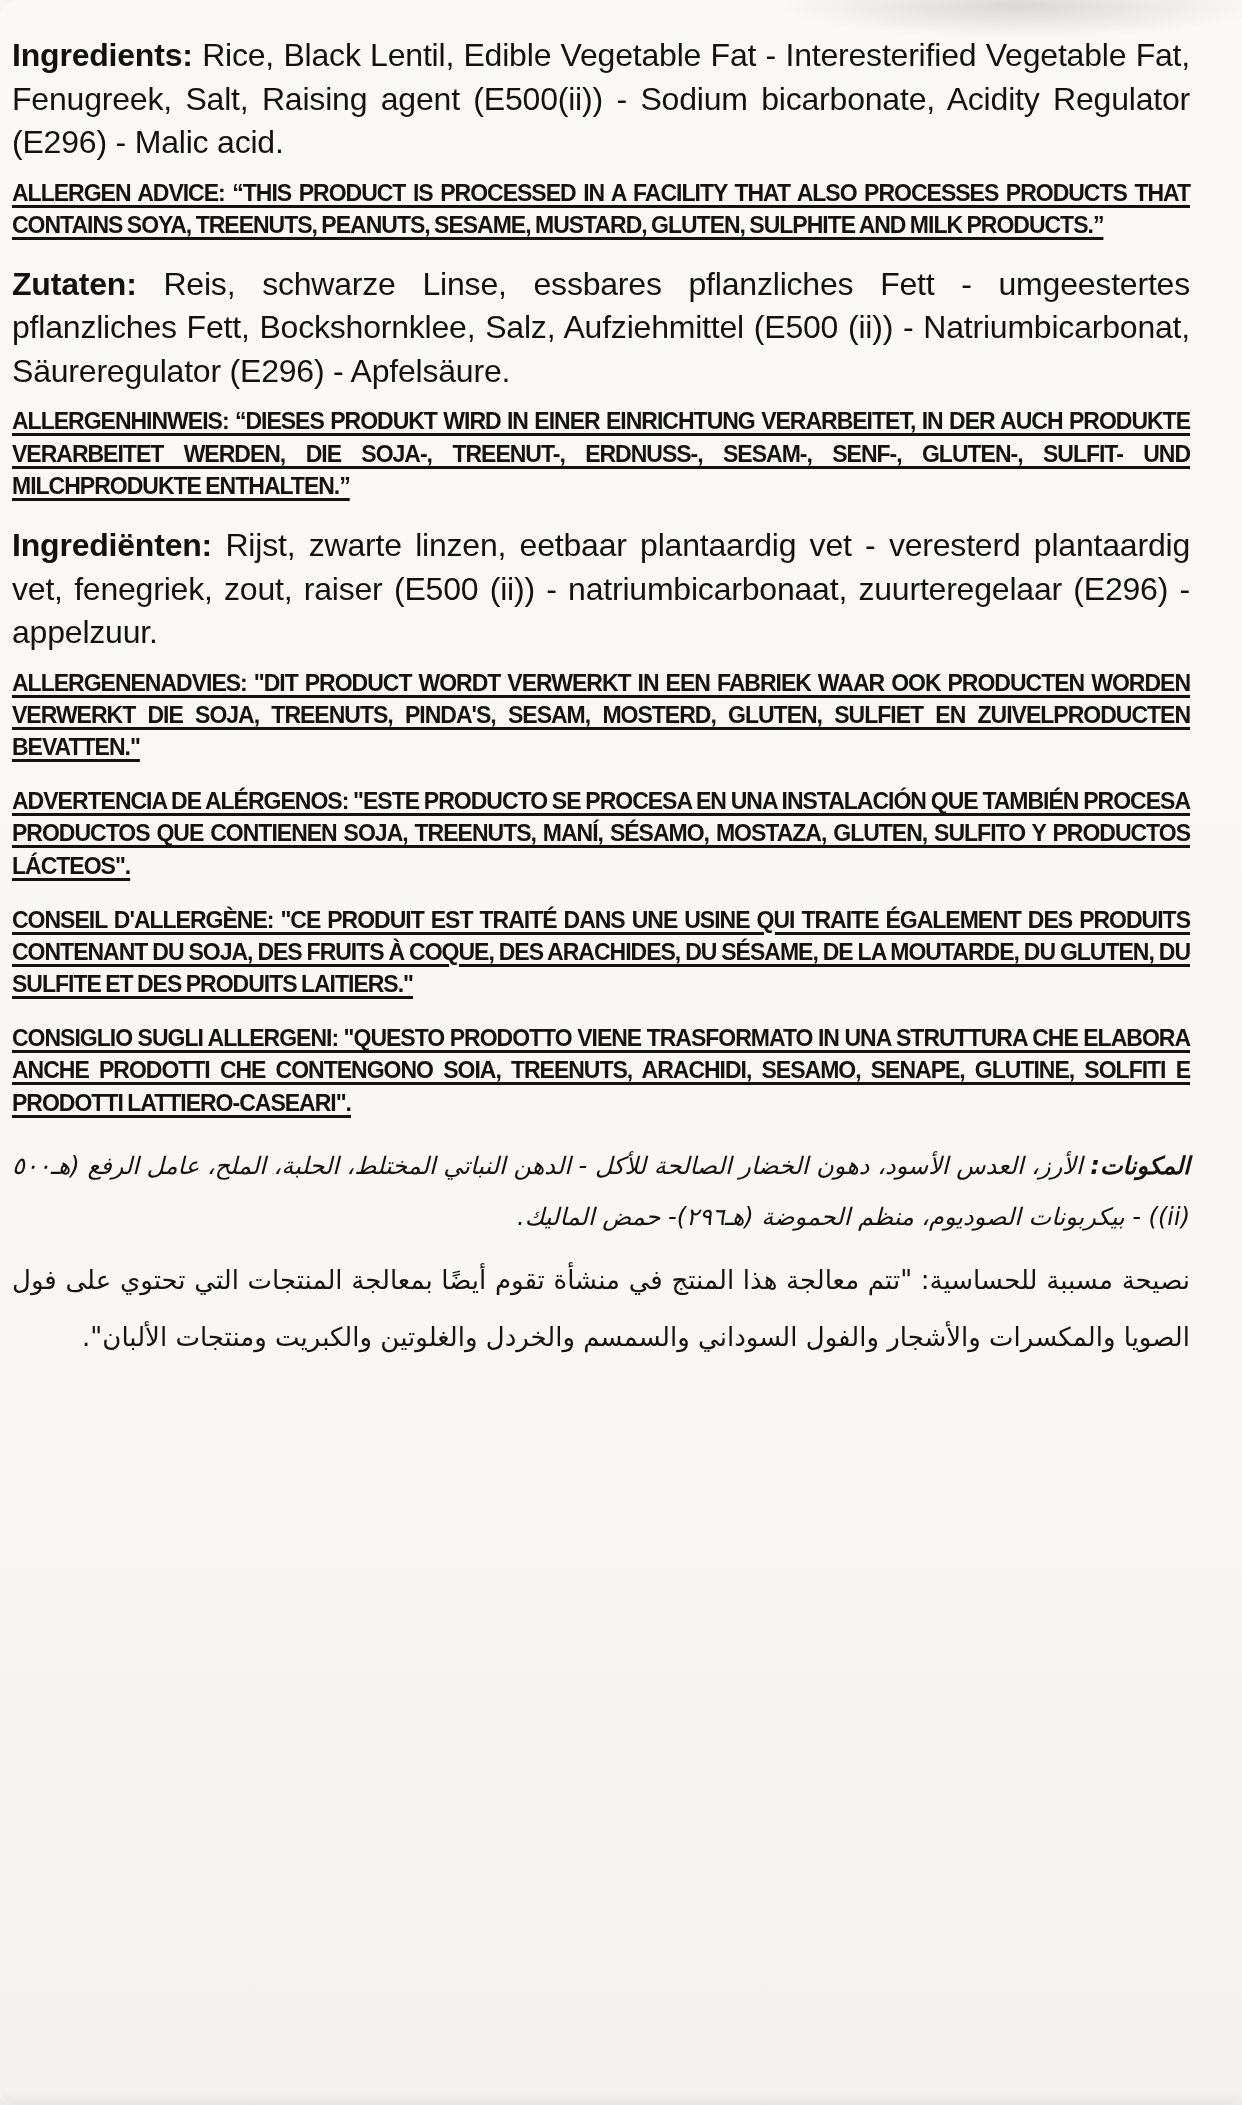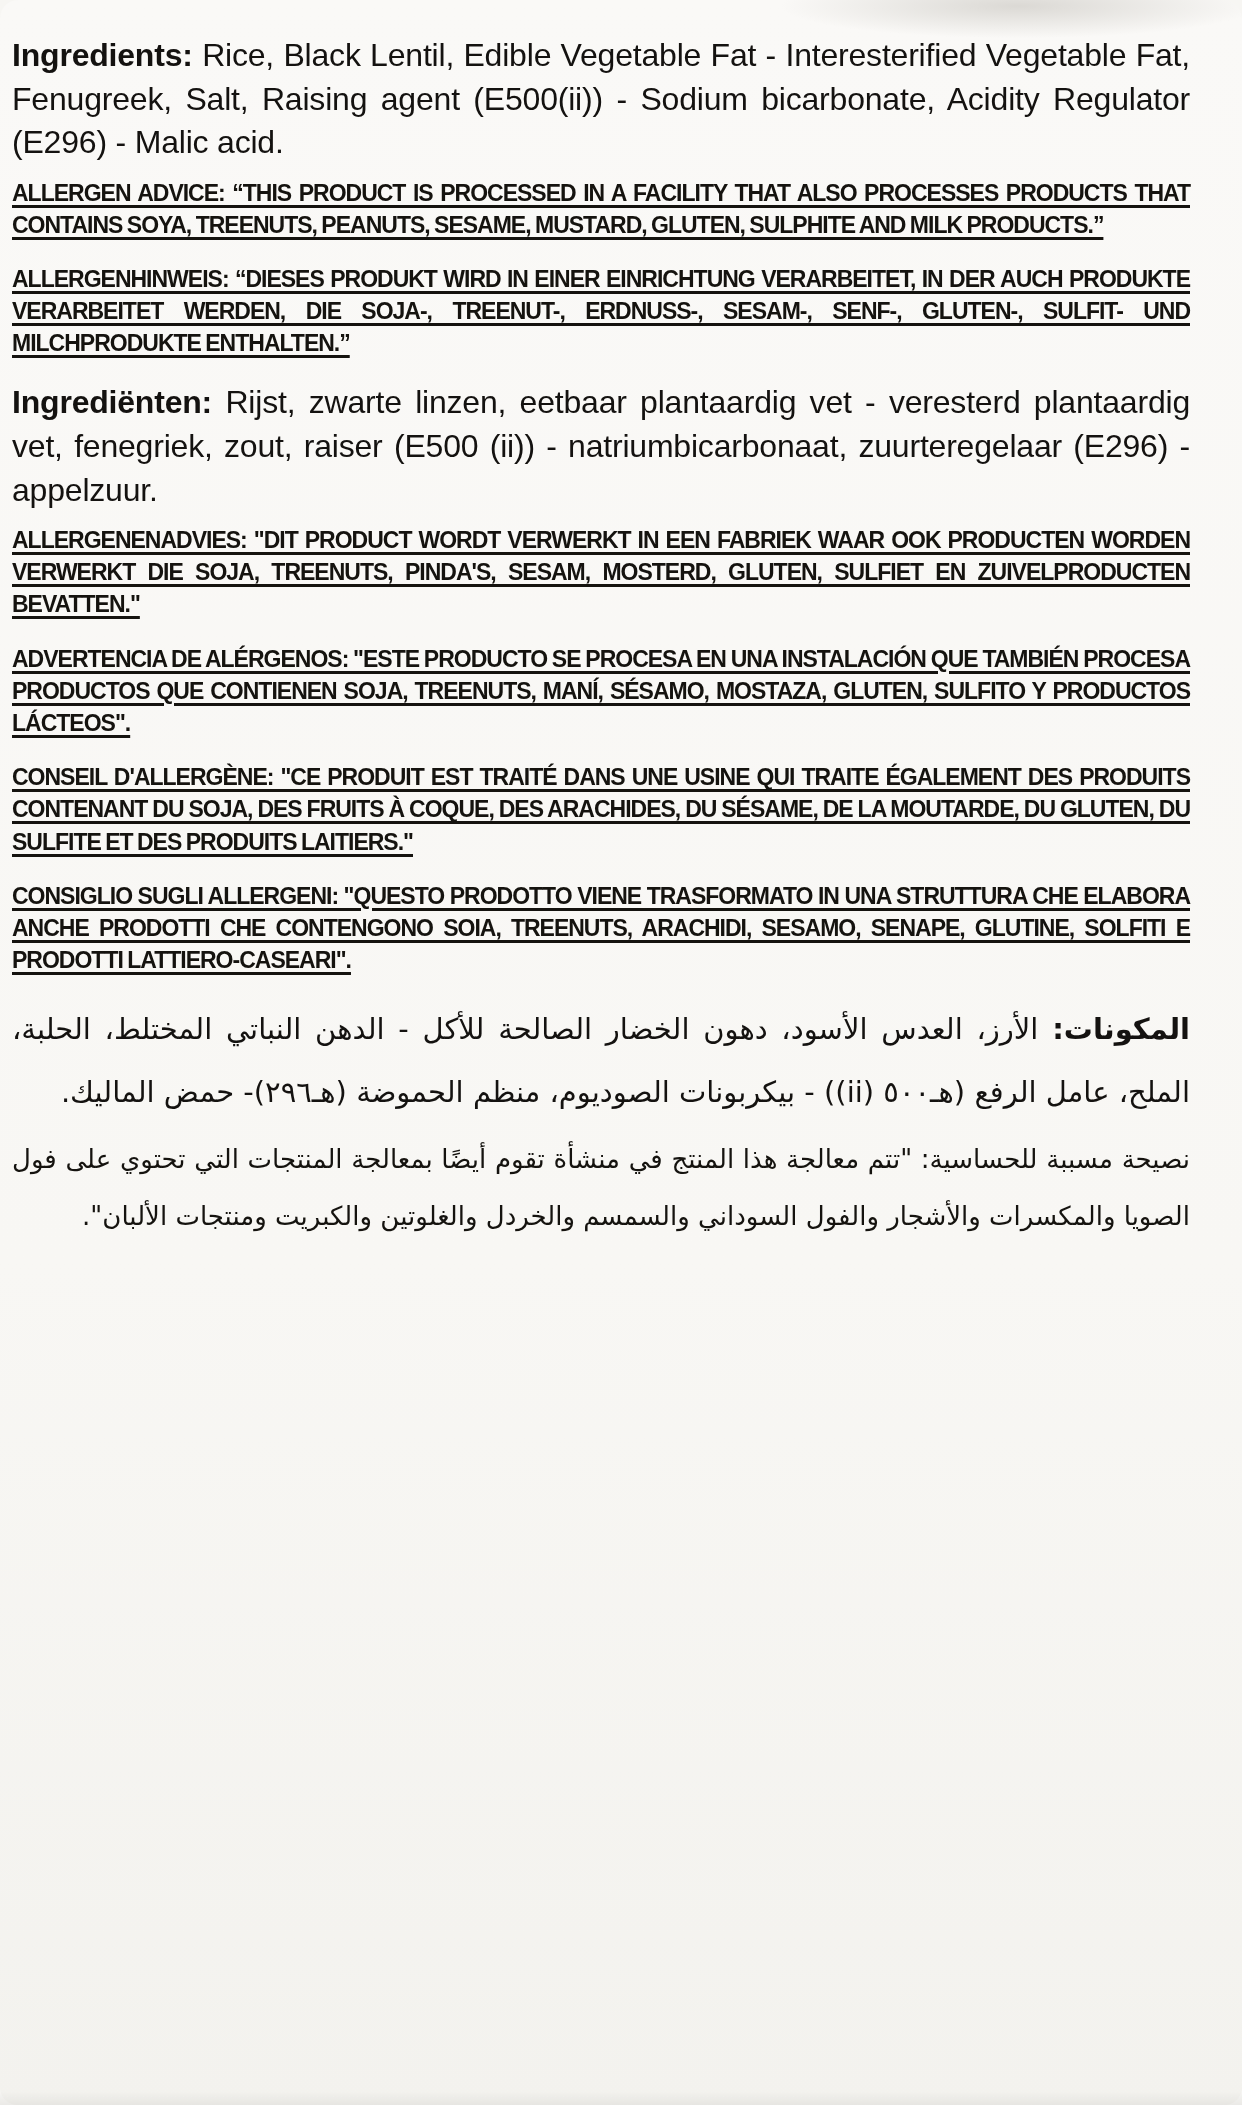--- a/index.html
+++ b/index.html
@@ -60,43 +60,45 @@
   }
   .allergen.plain {
     text-decoration: none;
     font-weight: 400;
     letter-spacing: 0;
     word-spacing: 0;
   }
 
   .rtl .ingredients {
     font-family: "DejaVu Sans", sans-serif;
-    font-size: 29px;
+    font-size: 24px;
     line-height: 2.15;
     letter-spacing: 0;
     margin-bottom: 8px;
+    font-style: italic;
   }
   .rtl .allergen {
     font-family: "DejaVu Sans", sans-serif;
     font-size: 26px;
     line-height: 2.2;
     margin-bottom: 0;
   }
 </style>
 </head>
 <body>
 
 <div class="page">
   <div>
   <section class="lang-section">
     <p class="ingredients" dir="ltr"><b class="ing-label">Ingredients:</b> <span class="ing-text">Rice, Black Lentil, Edible Vegetable Fat - Interesterified Vegetable Fat, Fenugreek, Salt, Raising agent (E500(ii)) - Sodium bicarbonate, Acidity Regulator (E296) - Malic acid.</span></p>
     <p class="allergen" dir="ltr">ALLERGEN ADVICE: “THIS PRODUCT IS PROCESSED IN A FACILITY THAT ALSO PROCESSES PRODUCTS THAT CONTAINS SOYA, TREENUTS, PEANUTS, SESAME, MUSTARD, GLUTEN, SULPHITE AND MILK PRODUCTS.”</p>
   </section>
 
   <section class="lang-section">
+    <p class="ingredients" dir="ltr"><b class="ing-label">Zutaten:</b> <span class="ing-text">Reis, schwarze Linse, essbares pflanzliches Fett - umgeestertes pflanzliches Fett, Bockshornklee, Salz, Aufziehmittel (E500 (ii)) - Natriumbicarbonat, Säureregulator (E296) - Apfelsäure.</span></p>
     <p class="allergen" dir="ltr">ALLERGENHINWEIS: “DIESES PRODUKT WIRD IN EINER EINRICHTUNG VERARBEITET, IN DER AUCH PRODUKTE VERARBEITET WERDEN, DIE SOJA-, TREENUT-, ERDNUSS-, SESAM-, SENF-, GLUTEN-, SULFIT- UND MILCHPRODUKTE ENTHALTEN.”</p>
   </section>
 
   <section class="lang-section">
     <p class="ingredients" dir="ltr"><b class="ing-label">Ingrediënten:</b> <span class="ing-text">Rijst, zwarte linzen, eetbaar plantaardig vet - veresterd plantaardig vet, fenegriek, zout, raiser (E500 (ii)) - natriumbicarbonaat, zuurteregelaar (E296) - appelzuur.</span></p>
     <p class="allergen" dir="ltr">ALLERGENENADVIES: "DIT PRODUCT WORDT VERWERKT IN EEN FABRIEK WAAR OOK PRODUCTEN WORDEN VERWERKT DIE SOJA, TREENUTS, PINDA'S, SESAM, MOSTERD, GLUTEN, SULFIET EN ZUIVELPRODUCTEN BEVATTEN."</p>
   </section>
 
   <section class="lang-section">
     <p class="allergen" dir="ltr">ADVERTENCIA DE ALÉRGENOS: "ESTE PRODUCTO SE PROCESA EN UNA INSTALACIÓN QUE TAMBIÉN PROCESA PRODUCTOS QUE CONTIENEN SOJA, TREENUTS, MANÍ, SÉSAMO, MOSTAZA, GLUTEN, SULFITO Y PRODUCTOS LÁCTEOS".</p>

